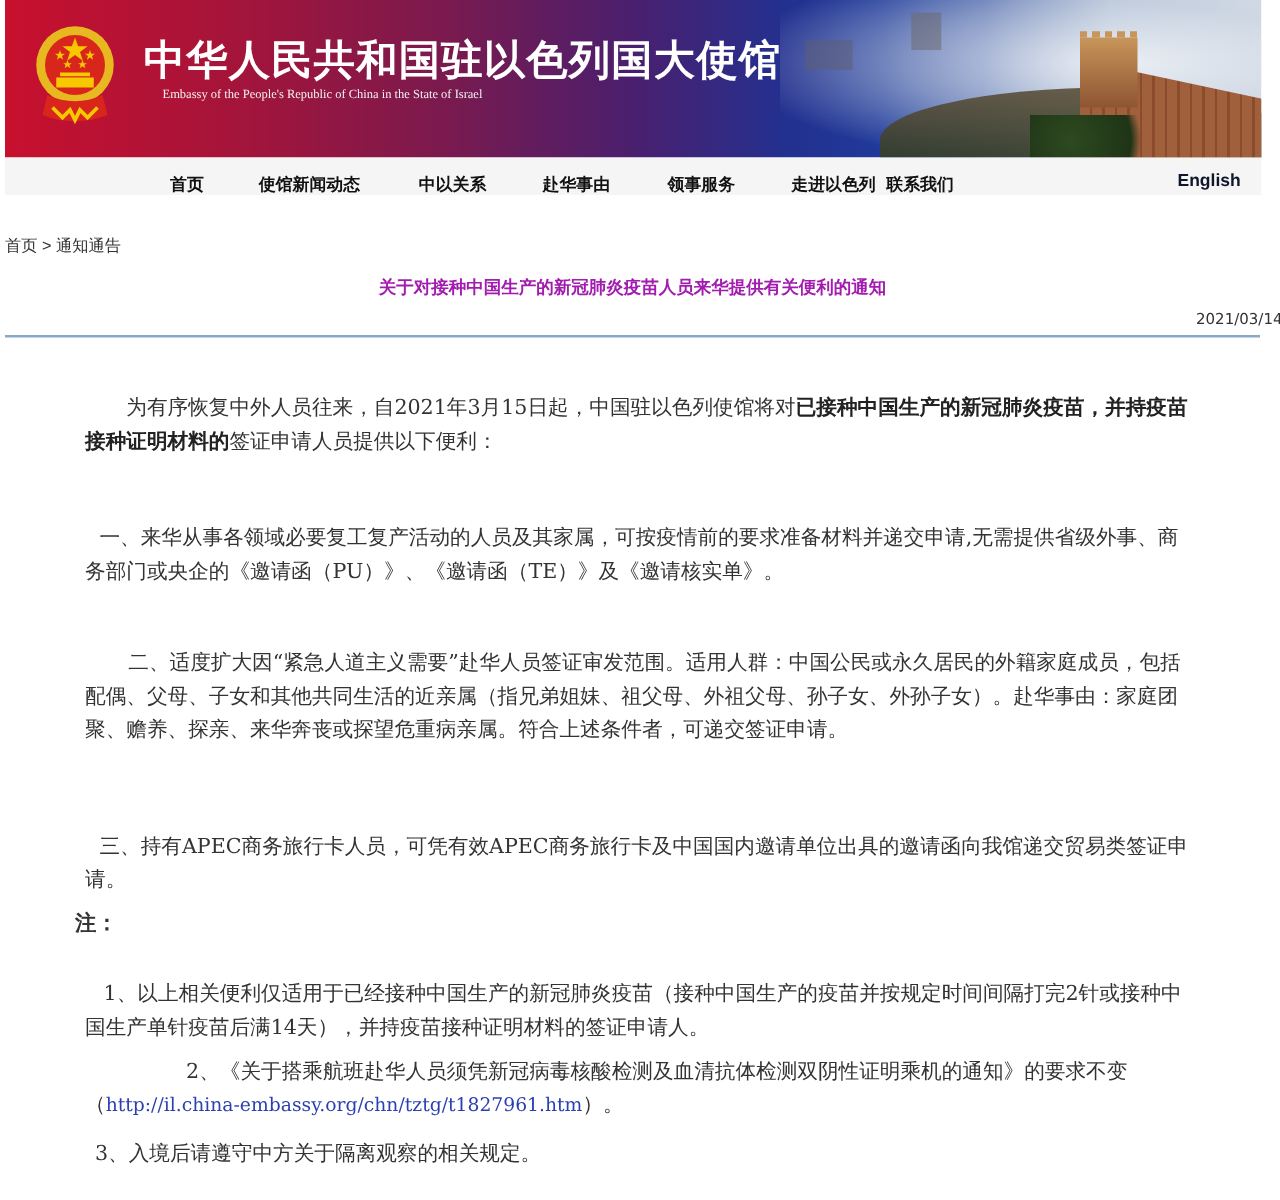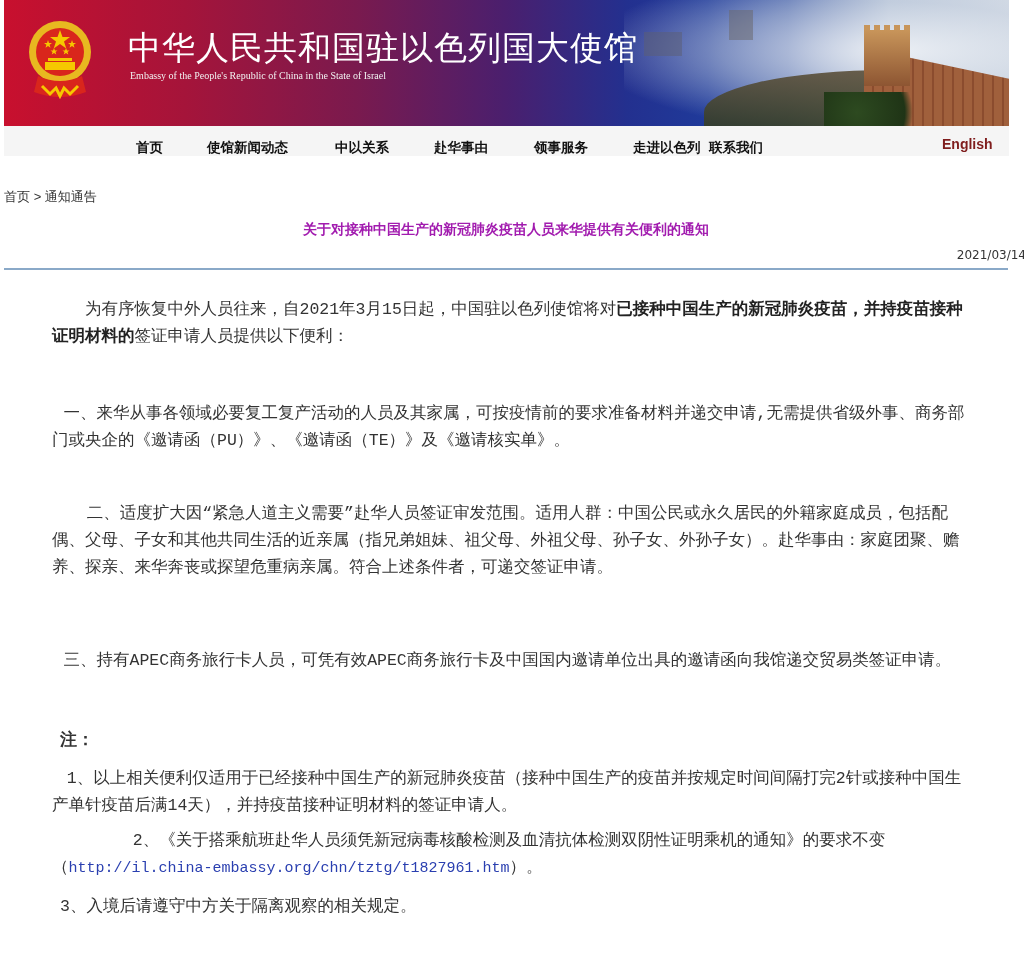--- a/index.html
+++ b/index.html
@@ -17,45 +17,45 @@
   .wall-far-tower2 { left:640px; top:32px; width:38px; height:24px; background:#5b5e72; opacity:0.5; }
   .hill { left:700px; top:70px; width:310px; height:70px; background:linear-gradient(180deg,#5b4f3a,#2e3a22); border-radius:60% 40% 0 0; opacity:0.9; }
   .wall-body { left:860px; top:48px; width:149px; height:78px;
     background: repeating-linear-gradient(90deg,#a0603c 0 8px,#8b4c2e 8px 10px); transform:skewY(12deg); transform-origin:left top; }
   .wall-tower { left:860px; top:30px; width:46px; height:56px; background:linear-gradient(180deg,#c8955a,#8d5532); }
   .wall-tower:before { content:""; position:absolute; left:0; top:-5px; width:46px; height:5px;
     background:repeating-linear-gradient(90deg,#c8955a 0 6px,transparent 6px 10px); }
   .trees { left:820px; top:92px; width:110px; height:34px; background:radial-gradient(circle at 30% 60%, #2d4a20 0%, #1f3416 60%, transparent 70%); }
 
   .emblem { position:absolute; left:22px; top:14px; width:68px; height:86px; }
-  .site-title-cn { position:absolute; left:124px; top:26px; color:#fff; font-size:33px; font-weight:normal;
+  .site-title-cn { position:absolute; left:111px; top:26px; color:#fff; font-size:33px; font-weight:bold;
     letter-spacing:1px; font-family:"DejaVu Serif", serif; white-space:nowrap; }
   .site-title-en { position:absolute; left:126px; top:70px; color:#f2f2f2; font-size:10px;
     font-family:Liberation Serif, serif; white-space:nowrap; }
 
   
   .nav { position:absolute; left:4px; top:126px; width:1005px; height:30px; background:#f5f5f5; }
   .nav-item { position:absolute; top:13px; font-size:13.5px; font-weight:bold; color:#111;
     font-family:"DejaVu Sans", sans-serif; white-space:nowrap; cursor:pointer; }
-  .nav-english { position:absolute; top:10px; left:938px; font-size:14px; font-weight:bold; color:#7f1d1d;
+  .nav-english { position:absolute; top:10px; left:938px; font-size:14px; font-weight:bold; color:#0f172a;
     font-family:"Liberation Sans", sans-serif; cursor:pointer; }
 
   
   .breadcrumb { position:absolute; left:4px; top:188px; font-size:13px; color:#333;
     font-family:Liberation Sans, sans-serif; }
   .breadcrumb a { color:#333; text-decoration:none; cursor:pointer; }
   .article-title { position:absolute; left:0; width:1012px; top:221px; text-align:center;
     font-size:14px; font-weight:bold; color:#a21caf; font-family:"DejaVu Sans", sans-serif; }
   .article-date { position:absolute; left:0; width:1012px; top:248px; text-align:right;
     font-size:12px; color:#333; font-family:"DejaVu Sans", sans-serif;padding-left:14px; }
   .divider { position:absolute; left:4px; top:268px; width:1004px; height:2px; background:#8aa9c8; }
 
   
   .content { position:absolute; left:52px; width:918px; font-size:16.5px; line-height:27px; color:#333; }
-  .content p { margin:0;font-family:Liberation Mono, monospace; }
+  .content p { margin:16px; }
   .content b { color:#222; }
   .content a { color:#2a3fb0; text-decoration:none; font-size:15px; cursor:pointer; }
   .p1 { top:296px; }
   .p2 { top:400px; }
   .p3 { top:500px; }
   .p4 { top:647px; }
   .note { top:726px; font-weight:bold; font-size:17px; left:60px; }
   .n1 { top:765px; }
   .n2 { top:827px; }
   .n3 { top:893px; left:60px; }

